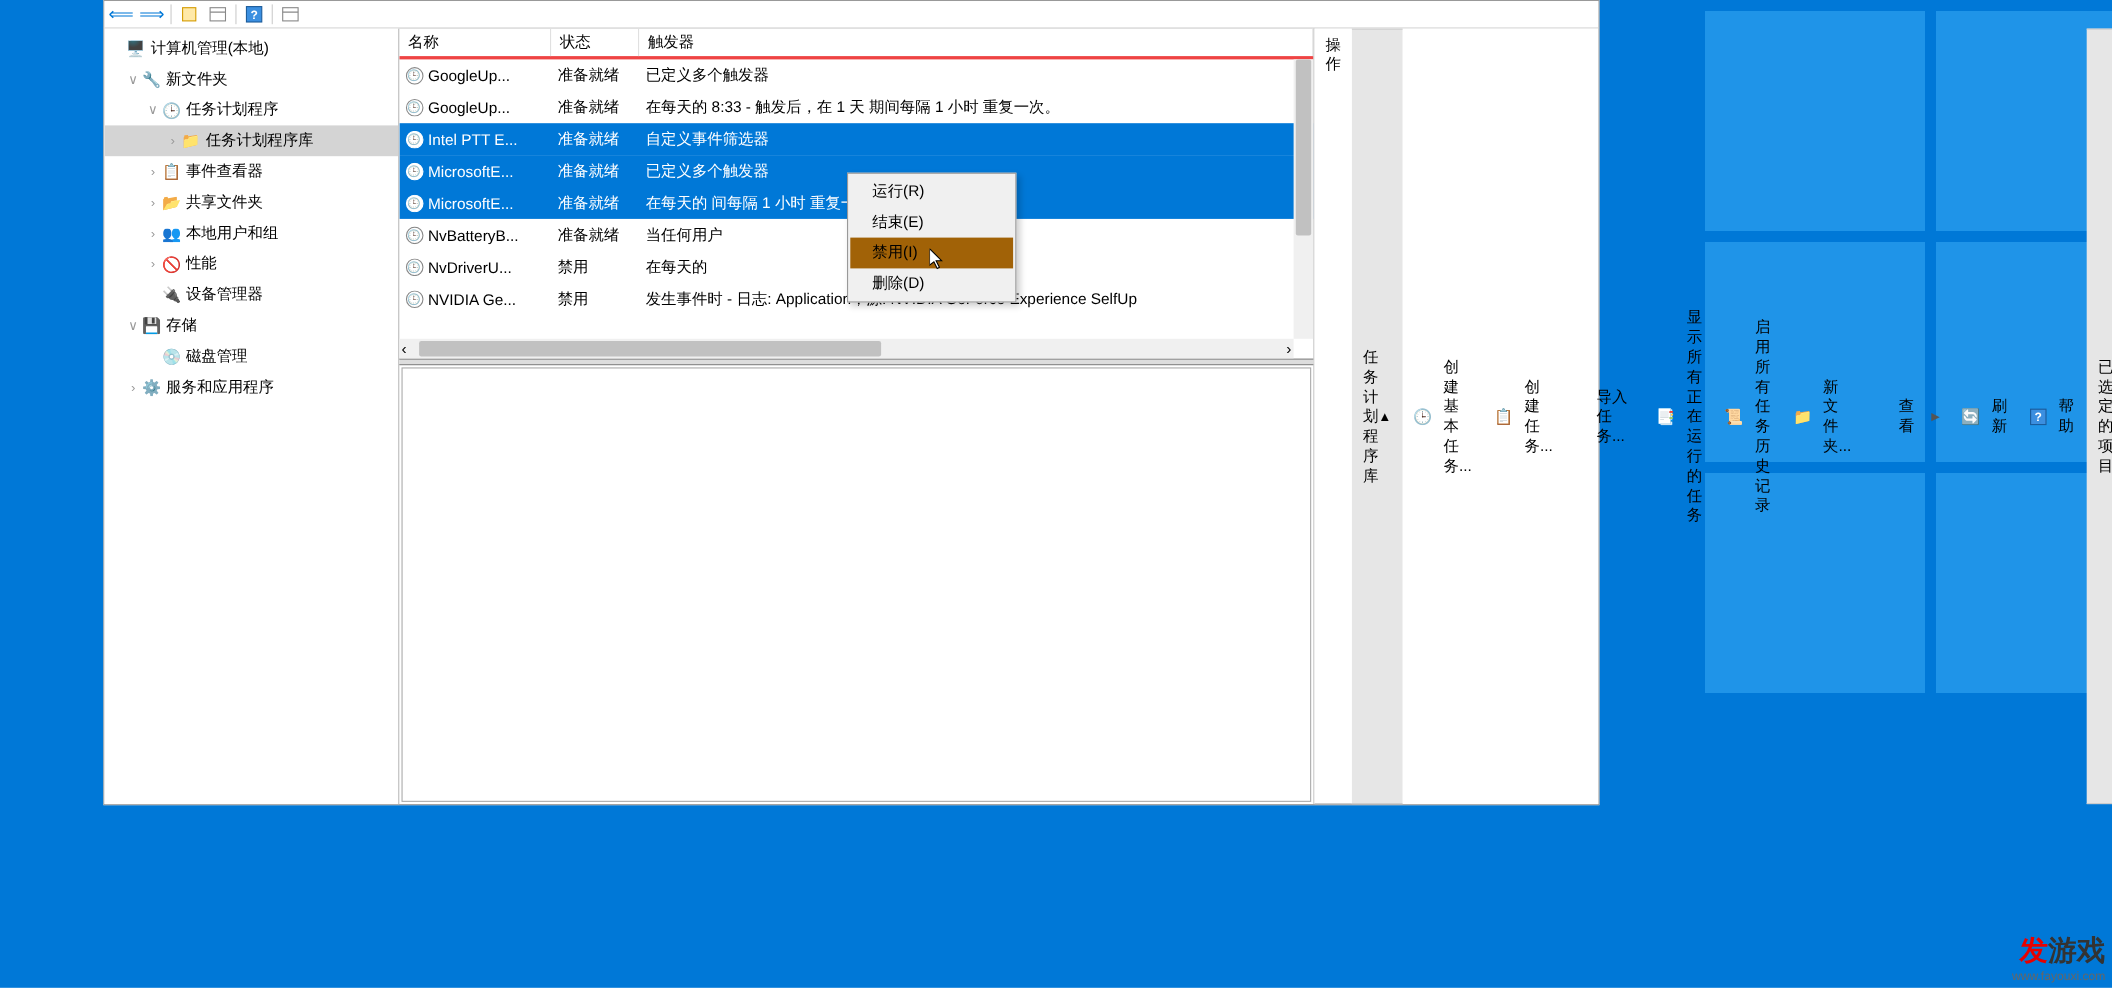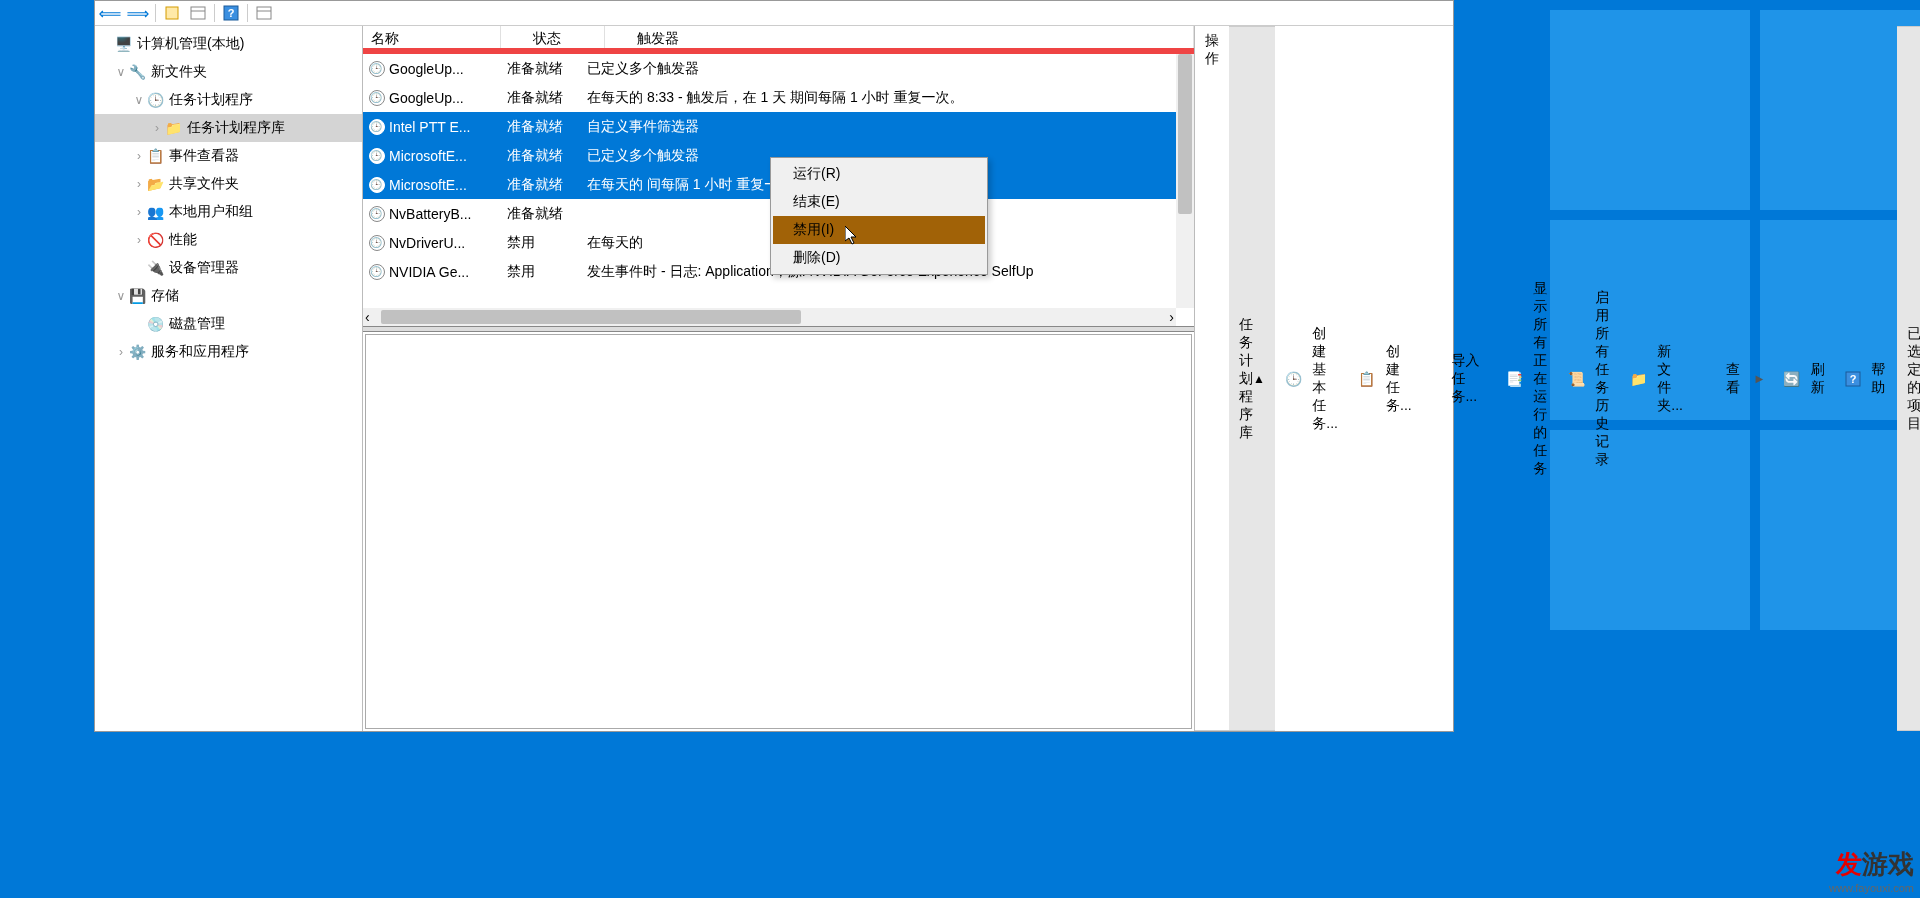--- a/index.html
+++ b/index.html
@@ -11,21 +11,21 @@
 .toolbar .tool-icon { width: 20px; height: 18px; display: inline-flex; align-items: center; justify-content: center; }
 .main { display: flex; height: calc(100% - 25px); }
 .tree-pane { width: 268px; border-right: 1px solid #bbb; overflow: auto; background: #fff; padding-top: 4px; }
 .tree-item { display: flex; align-items: center; height: 28px; padding-left: 4px; cursor: default; white-space: nowrap; }
 .tree-item.selected { background: #d4d4d4; }
 .twisty { width: 16px; height: 16px; display: inline-flex; align-items: center; justify-content: center; font-size: 12px; color: #999; }
 .tree-icon { width: 18px; height: 18px; margin: 0 4px 0 0; display: inline-flex; align-items: center; justify-content: center; font-size: 14px; }
 .ind-0 { padding-left: 4px; } .ind-1 { padding-left: 18px; } .ind-2 { padding-left: 36px; } .ind-3 { padding-left: 54px; }
 .list-pane { flex: 1; display: flex; flex-direction: column; border-right: 1px solid #bbb; }
 .list-container { flex: 0 0 300px; position: relative; overflow: hidden; }
-.list-header { display: flex; height: 28px; border-bottom: 6px solid #ef4444; gap: 24px; }
+.list-header { display: flex; height: 28px; border-bottom: 3px solid #ef4444; }
 .list-header > div { padding: 4px 8px; border-right: 1px solid #e0e0e0; font-weight: normal; }
 .col-name { width: 138px; } .col-status { width: 80px; } .col-trigger { flex: 1; font-family: Liberation Serif, serif; }
 .list-body { overflow: auto; position: relative; }
 .list-row { display: flex; height: 29px; align-items: center; }
 .list-row.selected { background: #0078d7; color: #fff; }
 .list-row .cell { padding: 0 6px; white-space: nowrap; overflow: hidden; text-overflow: ellipsis; display: flex; align-items: center; gap: 4px; }
 .list-row .cell-name { width: 138px; } .list-row .cell-status { width: 80px; text-align: right; } .list-row .cell-trigger { flex: 1; }
 .task-icon { width: 16px; height: 16px; border-radius: 50%; border: 1px solid #888; display: inline-flex; align-items: center; justify-content: center; font-size: 10px; background: #fff; flex-shrink: 0; }
 .list-row.selected .task-icon { border-color: #fff; }
 .v-scrollbar { position: absolute; right: 0; top: 28px; width: 18px; bottom: 18px; background: #f0f0f0; }
@@ -34,21 +34,21 @@
 .h-thumb { position: absolute; left: 18px; width: 420px; top: 2px; bottom: 2px; background: #c1c1c1; border-radius: 2px; }
 .splitter { height: 6px; background: #ddd; border-top: 1px solid #888; border-bottom: 1px solid #888; cursor: row-resize; }
 .detail-pane { flex: 1; background: #fff; border: 1px solid #aaa; margin: 2px; }
 .actions-pane { width: 258px; background: #fff; display: flex; flex-direction: row; }
 .actions-header { padding: 6px 10px; font-weight: normal; border-bottom: 1px solid #ccc; }
 .actions-section-title { background: #e6e6e6; padding: 6px 10px; border-top: 1px solid #ccc; border-bottom: 1px solid #ccc; display: flex; justify-content: space-between; align-items: center; }
 .actions-section-title .collapse-icon { font-size: 12px; }
 .action-item { display: flex; align-items: center; padding: 6px 10px; gap: 10px; }
 .action-item.has-sub::after { content: "▶"; margin-left: auto; font-size: 10px; color: #555; }
 .action-icon { width: 18px; height: 18px; display: inline-flex; align-items: center; justify-content: center; }
-.context-menu { position: absolute; background: #f0f0f0; border: 1px solid #999; box-shadow: 3px 3px 6px rgba(0,0,0,.2); width: 218px; padding: 2px; z-index: 100; }
+.context-menu { position: absolute; background: #f0f0f0; border: 1px solid #999; box-shadow: 3px 3px 6px rgba(0,0,0,.2); width: 154px; padding: 2px; z-index: 100; }
 .context-item { padding: 5px 20px; }
 .context-item:hover, .context-item.hover { background: #a16207; }
 .cursor { position: absolute; width: 16px; height: 20px; z-index: 200; pointer-events: none; font-size: 18px; color: #000; }
 .watermark { position: absolute; right: 6px; bottom: 4px; text-align: right; }
 .watermark .big { font-size: 26px; font-weight: bold; color: #e60000; } .watermark .big2 { font-size: 26px; font-weight: bold; color: #333; }
 .watermark .small { font-size: 11px; color: #666; margin-left: 29px; }
 .win-tiles { position: absolute; right: -40px; top: 10px; display: grid; grid-template-columns: repeat(2, 200px); grid-auto-rows: 200px; gap: 10px; z-index: -1; }
 .win-tile { background: #1f94e8; }
 </style>
 </head>
@@ -208,20 +208,21 @@
               </div>
               <div class="cell cell-status">准备就绪</div>
               <div class="cell cell-trigger">在每天的                                                 间每隔 1 小时 重复一次。</div>
             </div>
             <div class="list-row">
               <div class="cell cell-name">
                 <span class="task-icon">🕒</span>
                 <span>NvBatteryB...</span>
               </div>
               <div class="cell cell-status">准备就绪</div>
+              <div class="cell cell-trigger">当任何用户</div>
             </div>
             <div class="list-row">
               <div class="cell cell-name">
                 <span class="task-icon">🕒</span>
                 <span>NvDriverU...</span>
               </div>
               <div class="cell cell-status">禁用</div>
               <div class="cell cell-trigger">在每天的</div>
             </div>
             <div class="list-row">

